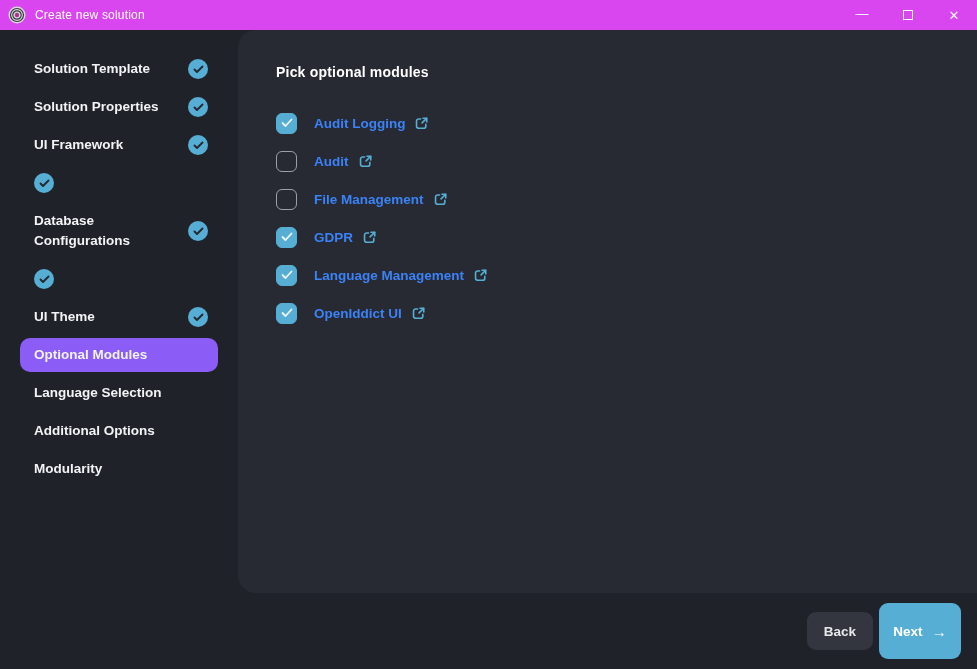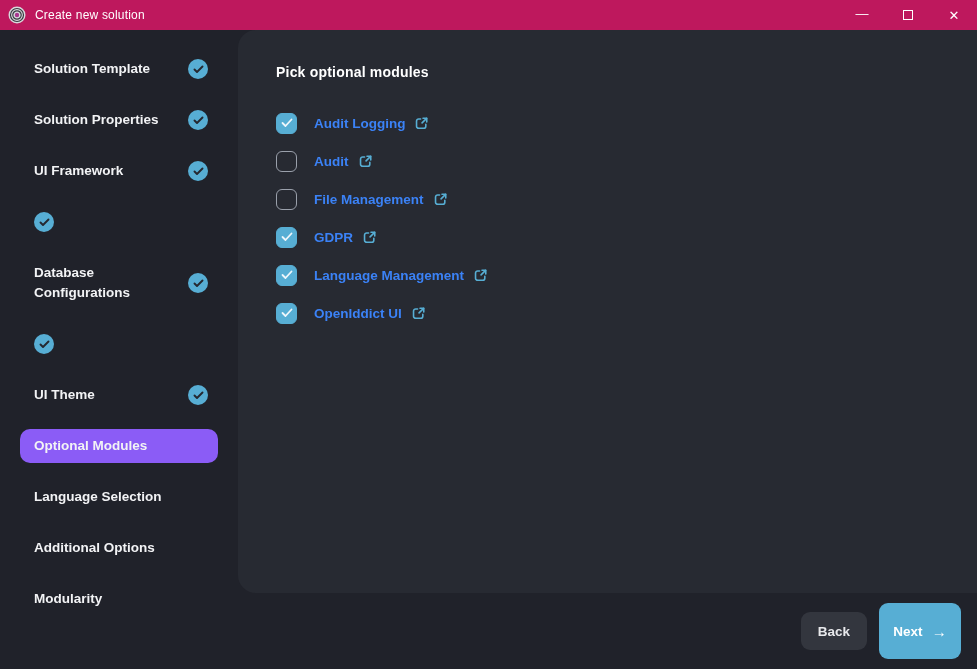--- a/index.html
+++ b/index.html
@@ -6,21 +6,21 @@
   html, body { width: 977px; height: 669px; overflow: hidden; }
   body {
     font-family: "Liberation Sans", sans-serif;
     background: #20222a;
     color: #f2f3f5;
     -webkit-font-smoothing: antialiased;
   }
   
   .titlebar {
     height: 30px;
-    background: #be185d;
+    background: #d946ef;
     display: flex;
     align-items: center;
     padding-left: 8px;
   }
   .app-logo { width: 18px; height: 18px; margin-right: 9px; flex: 0 0 auto; }
   .titlebar-title { font-size: 12px; color: #ffffff; letter-spacing: 0.2px; }
   .titlebar-spacer { flex: 1; }
   .winbtn {
     width: 46px; height: 30px;
     display: flex; align-items: center; justify-content: center;
@@ -29,21 +29,21 @@
   .maximize-box { width: 10px; height: 10px; border: 1px solid #ffffff; display: inline-block; }
   .minimize-glyph { position: relative; top: -2px; }
 
   
   .content-row { display: flex; height: 639px; }
 
   
   .sidebar {
     width: 238px; flex: 0 0 238px;
     padding-top: 22px;
-    display: flex; flex-direction: column; gap: 17px;
+    display: flex; flex-direction: column; gap: 4px;
   }
   .step {
     margin: 0 20px 0 20px;
     padding: 7px 10px 7px 14px;
     display: flex; align-items: center;
     border-radius: 10px;
     cursor: pointer;
     min-height: 34px;
   }
   .step-label {
@@ -76,21 +76,21 @@
   .checkbox svg { display: none; }
   .checkbox.checked { background: #57aed4; border-color: #57aed4; }
   .checkbox.checked svg { display: block; }
   .module-label { font-size: 13.5px; font-weight: 700; color: #3b82f6; margin-left: 17px; }
   .ext-link { margin-left: 9px; display: flex; align-items: center; cursor: pointer; }
 
   
   .footer {
     height: 76px;
     display: flex; align-items: center; justify-content: flex-end;
-    padding-right: 16px; gap: 12px;
+    padding-right: 16px; gap: 6px;
   }
   .btn {
     border: none; border-radius: 9px;
     font-family: "Liberation Sans", sans-serif;
     font-size: 13.5px; font-weight: 700; color: #f2f3f5;
     cursor: pointer;
     display: flex; align-items: center; justify-content: center; gap: 9px;
   }
   .btn-back { background: #33363e; width: 66px; height: 38px; color: #e8e9ec; }
   .btn-next { background: #57aed4; width: 82px; height: 56px; color: #ffffff; }

